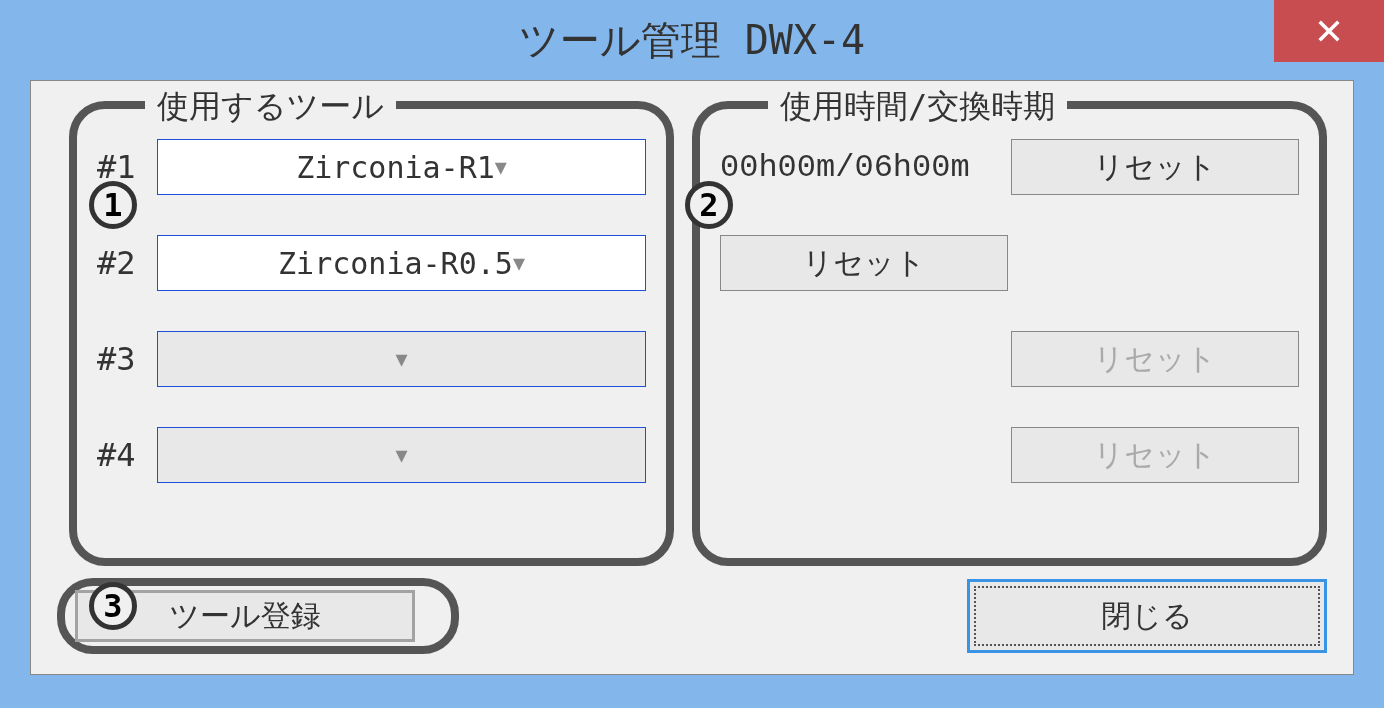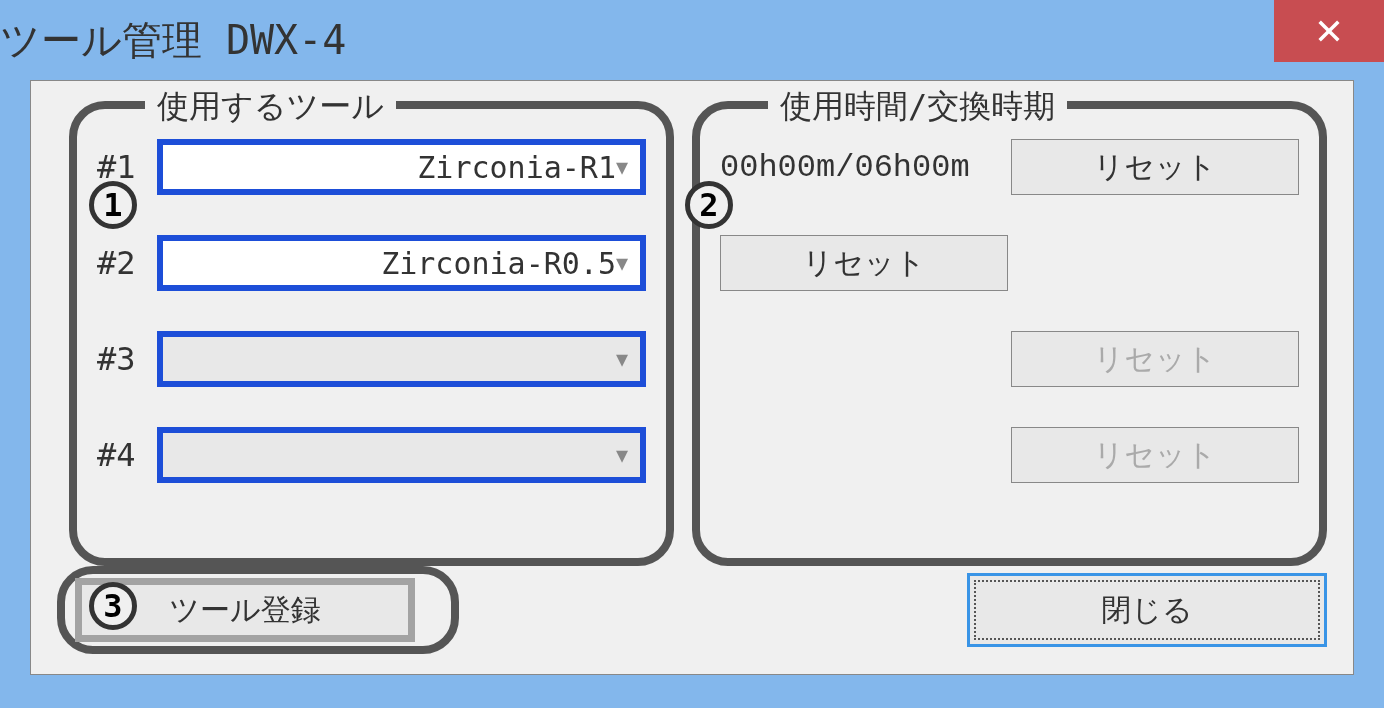--- a/index.html
+++ b/index.html
@@ -14,21 +14,21 @@
     .window {
       width: 1384px;
       height: 708px;
       background: #83b7ec;
       position: relative;
     }
     .titlebar {
       height: 80px;
       display: flex;
       align-items: center;
-      justify-content: flex-start;
+      justify-content: center;
       position: relative;
     }
     .title-text {
       font-size: 40px;
       color: #333;
     }
     .close-btn {
       position: absolute;
       right: 0;
       top: 0;
@@ -89,25 +89,25 @@
       margin-top: 20px;
     }
     .row-label {
       width: 60px;
       font-size: 32px;
       color: #333;
     }
     .dropdown {
       flex: 1;
       height: 56px;
-      border: 6px solid #1d4ed8;
+      border: 1px solid #1d4ed8;
       background: #fff;
       display: flex;
       align-items: center;
-      justify-content: flex-end;
+      justify-content: center;
       padding: 0 12px;
       font-size: 30px;
       color: #333;
       cursor: pointer;
     }
     .dropdown.disabled {
       background: #e8e8e8;
       color: #aaa;
       cursor: default;
     }
@@ -157,23 +157,23 @@
       align-items: center;
     }
     .tool-reg-wrap {
       border: 8px solid #555;
       border-radius: 36px;
       padding: 4px 36px 4px 10px;
       position: relative;
     }
     .tool-reg-btn {
       width: 340px;
-      height: 64px;
+      height: 52px;
       background: #e8e8e8;
-      border: 7px solid #a3a3a3;
+      border: 3px solid #a3a3a3;
       font-size: 30px;
       color: #333;
       display: flex;
       align-items: center;
       justify-content: center;
       cursor: pointer;
       font-family: inherit;
     }
     .close-dialog-btn {
       width: 360px;

